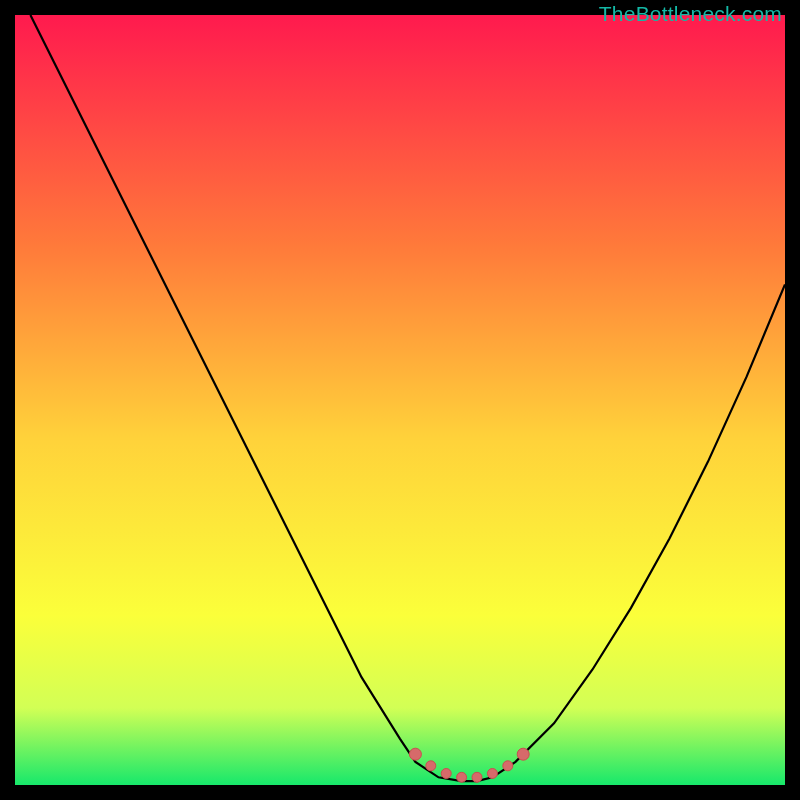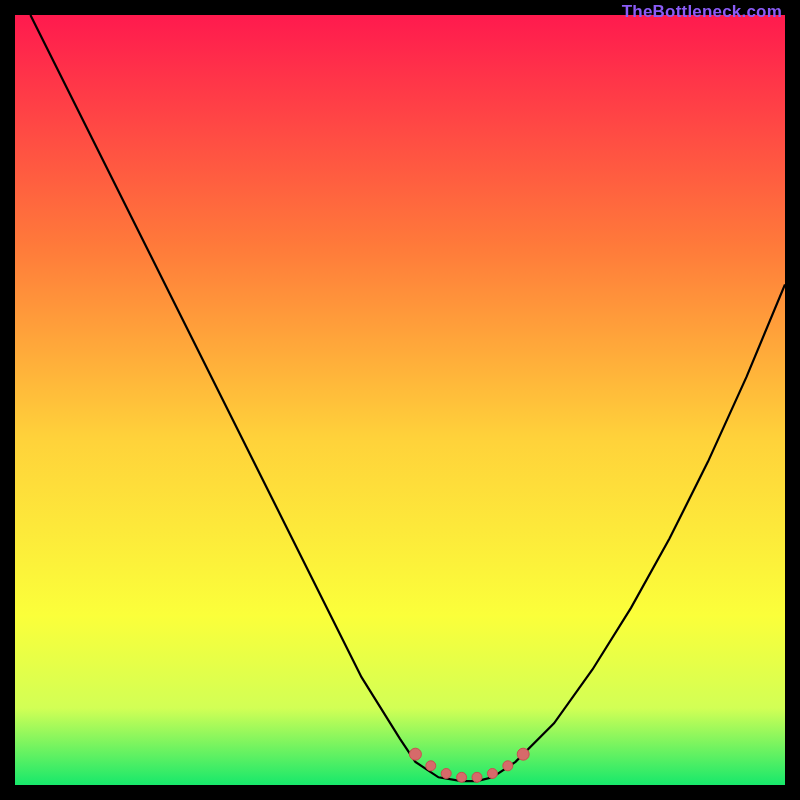--- a/index.html
+++ b/index.html
@@ -23,23 +23,23 @@
     position: absolute;
     left: 0;
     top: 0;
     width: 770px;
     height: 770px;
   }
   .watermark {
     position: absolute;
     top: 2px;
     right: 18px;
-    font-size: 17px;
-    font-weight: 700;
-    color: #8b5cf6;
+    font-size: 21px;
+    font-weight: 400;
+    color: #14b8a6;
     letter-spacing: 0.2px;
   }
 </style>
 </head>
 <body>
 
 <div class="frame">
   <svg class="plot" viewBox="0 0 770 770">
     <defs>
       <linearGradient id="bg-grad" x1="0" y1="0" x2="0" y2="1">

